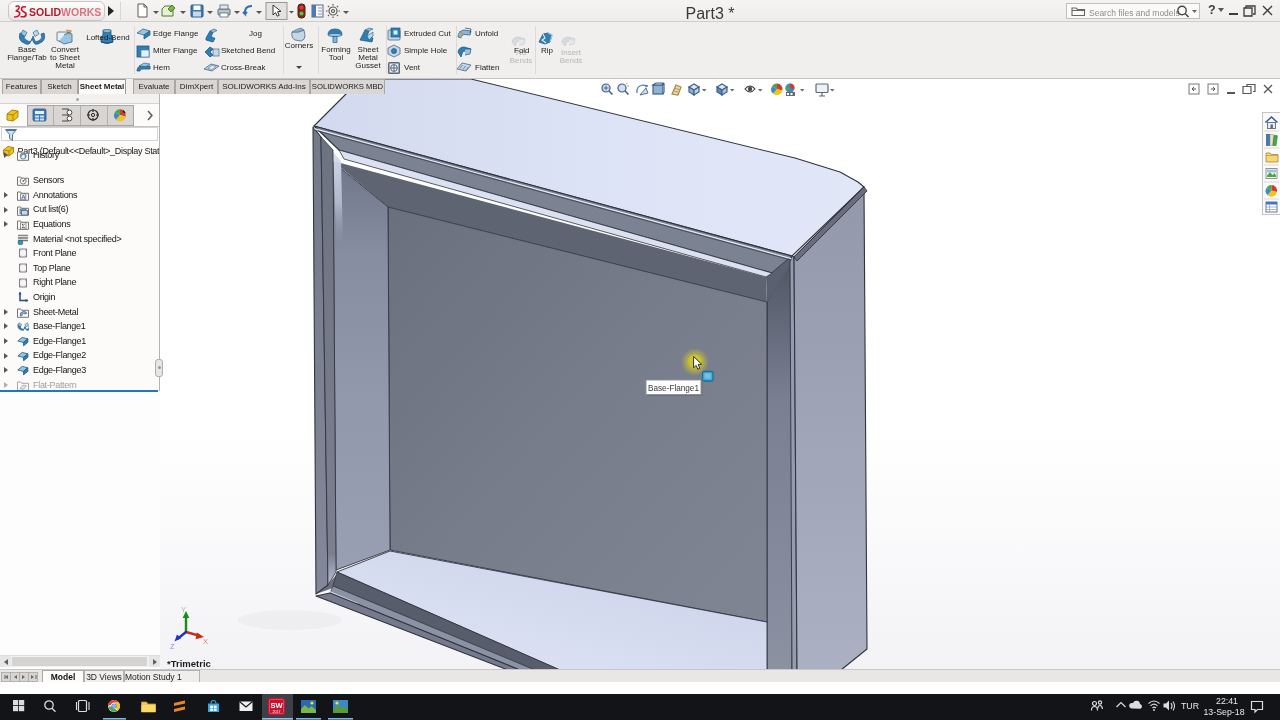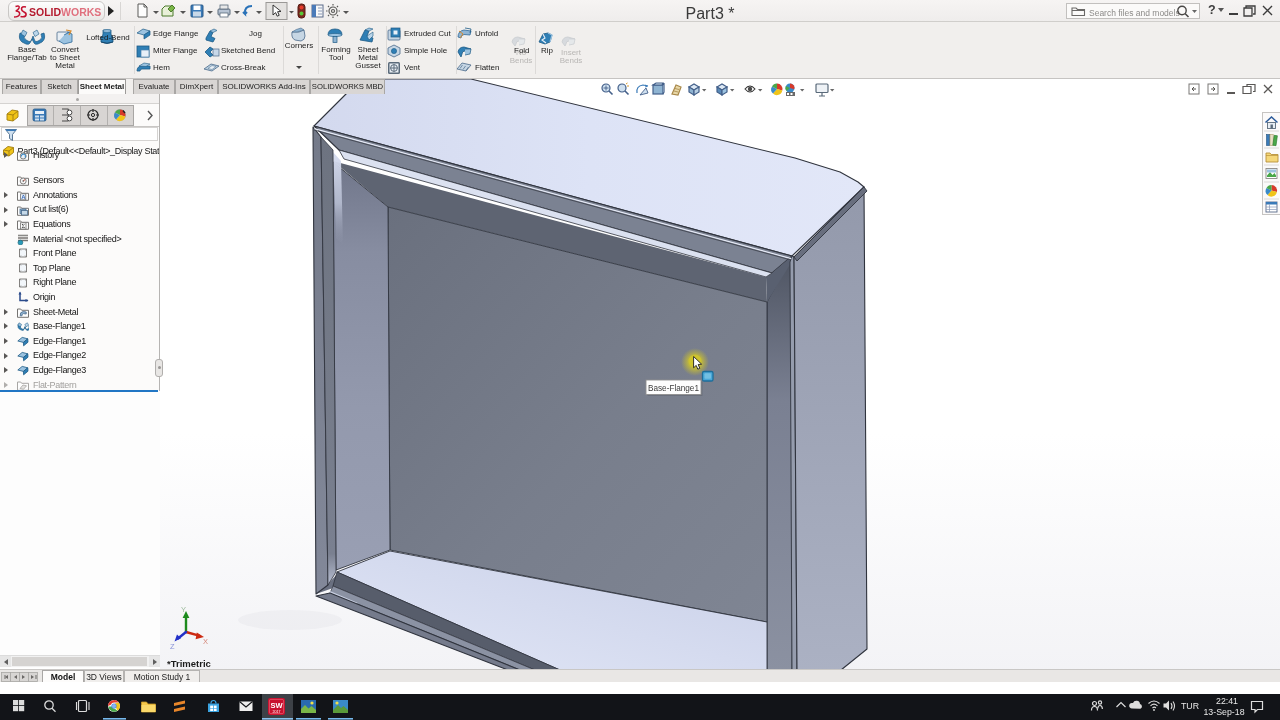--- a/index.html
+++ b/index.html
@@ -720,21 +720,21 @@
           <path d="M7,3 l-3,2 3,2 z"></path>
           <path d="M3.5,3 v4 h1 v-4 z"></path>
           <path d="M16,3 l-3,2 3,2 z"></path>
           <path d="M21,3 l3,2 -3,2 z"></path>
           <path d="M30,3 l3,2 -3,2 z"></path>
           <path d="M34.5,3 v4 h1 v-4 z"></path>
         </g>
   </svg>
   <div class="a" style="left:42px;top:0;width:42px;height:12px;background:#fdfcfb;border:1px solid #a9a7a5;border-bottom:none;box-sizing:border-box;font-size:8.5px;font-weight:bold;text-align:center;line-height:12px;color:#111;">Model</div>
   <div class="a" style="left:84px;top:0;width:40px;height:12px;background:#f0eeec;border:1px solid #b5b3b1;border-bottom:none;box-sizing:border-box;font-size:8.5px;text-align:center;line-height:12px;color:#222;">3D Views</div>
-  <div class="a" style="left:124px;top:0;width:76px;height:12px;background:#f0eeec;border:1px solid #b5b3b1;border-bottom:none;box-sizing:border-box;font-size:8.5px;text-align:center;line-height:12px;color:#222;">Motion Study 1</div>
+  <div class="a" style="left:124px;top:0;width:76px;height:12px;background:#f0eeec;border:1px solid #b5b3b1;border-bottom:none;box-sizing:border-box;font-size:8.5px;text-align:left;line-height:12px;color:#222;">Motion Study 1</div>
  </div>
 
 
  <div class="a" style="left:0;top:25px;width:1280px;height:26px;background:#121418;">
   <svg class="a" style="left:0;top:0;" width="1280" height="26" viewBox="0 0 1280 26">
    <g fill="#dcdcdc">
     <g transform="translate(13,6)">
             <rect x="0" y="0" width="5.2" height="5.2"></rect>
             <rect x="6" y="0" width="5.2" height="5.2"></rect>
             <rect x="0" y="6" width="5.2" height="5.2"></rect>

